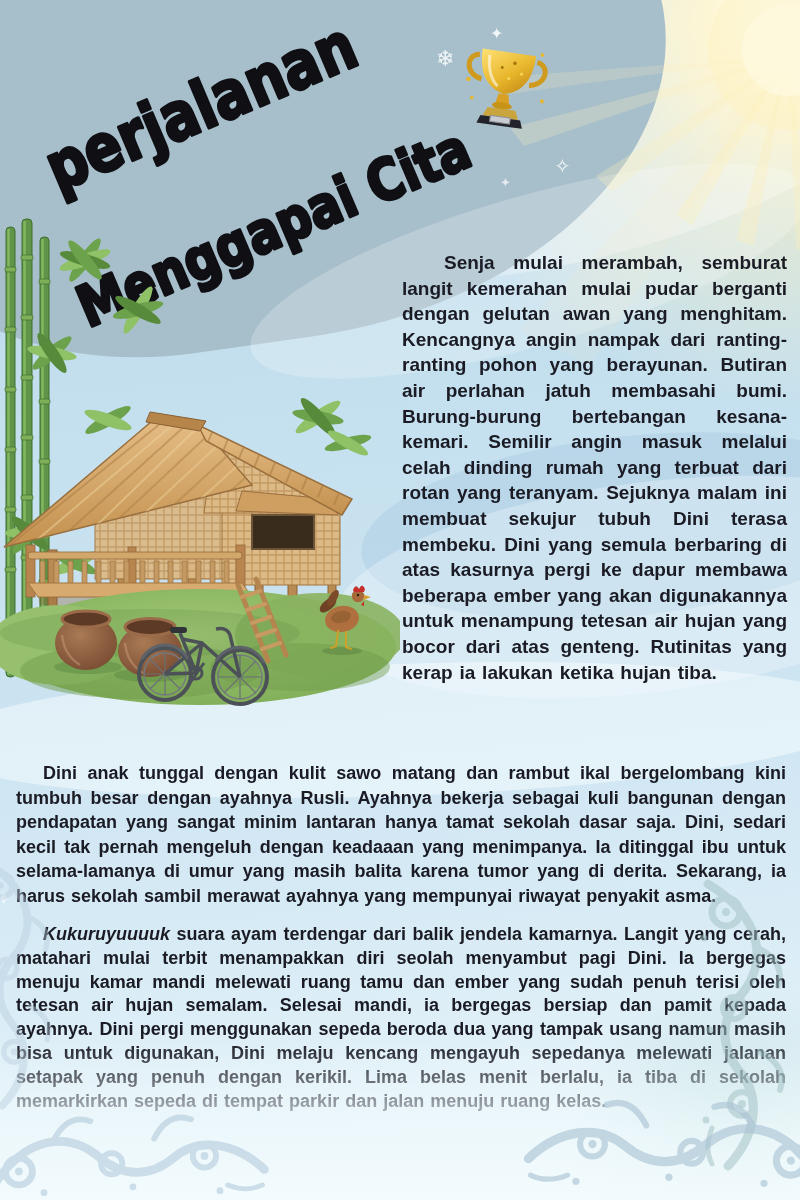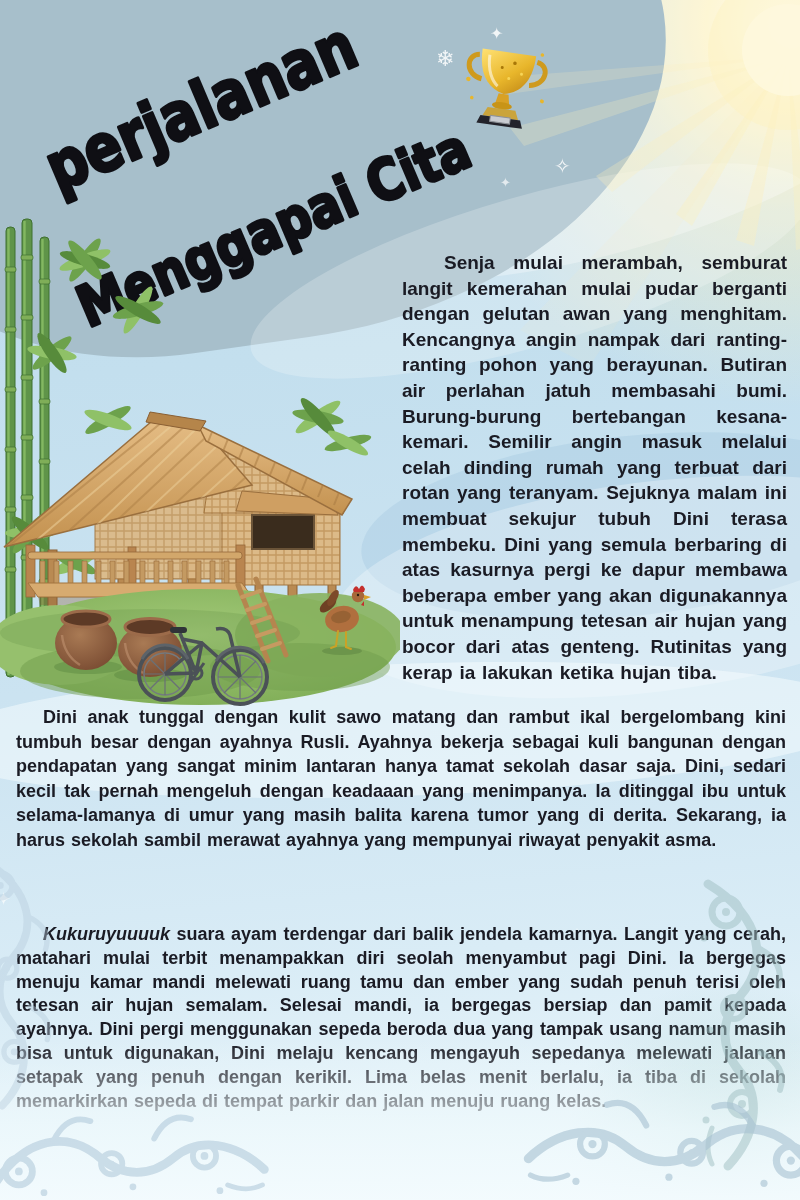--- a/index.html
+++ b/index.html
@@ -28,21 +28,21 @@
   .title-svg text{
     font-family:"DejaVu Sans","Liberation Sans",sans-serif;font-weight:bold;
     fill:#0f0f14;stroke:#0f0f14;stroke-width:3.4;stroke-linejoin:round;paint-order:stroke;
   }
   .trophy{left:458px;top:44px;width:92px;height:94px;transform:rotate(8deg);}
   .scene{left:0;top:215px;width:400px;height:505px;}
   .para{
     position:absolute;margin:0;color:#1a1b24;font-weight:bold;text-align:justify;
   }
   .p1{left:402px;top:238px;width:385px;font-size:19px;line-height:25.6px;text-indent:42px;word-spacing:1.5px;margin-top:12px;}
-  .p2{left:16px;top:705px;width:770px;font-size:18px;line-height:24.6px;text-indent:27px;word-spacing:1px;}
+  .p2{left:16px;top:761px;width:770px;font-size:18px;line-height:24.6px;text-indent:27px;word-spacing:1px;}
   .p3{left:16px;top:923px;width:770px;font-size:18px;line-height:23.8px;text-indent:27px;word-spacing:1px;}
   .p3 em{}
   .sparkle{position:absolute;color:rgba(255,255,255,.85);pointer-events:none;line-height:1;}
   .ornament{position:absolute;pointer-events:none;}
   .ornament svg{display:block;}
   .orn-bl{left:-14px;top:1096px;color:#b4cbdb;opacity:.62;}
   .orn-br{left:516px;top:1080px;color:#a9c3d3;opacity:.62;}
   .orn-br svg{transform:scaleX(-1);}
   .orn-right{left:700px;top:878px;color:#9fbfc2;opacity:.5;}
   .orn-right svg{transform-origin:top left;transform:rotate(90deg) translate(0,-104px);}

